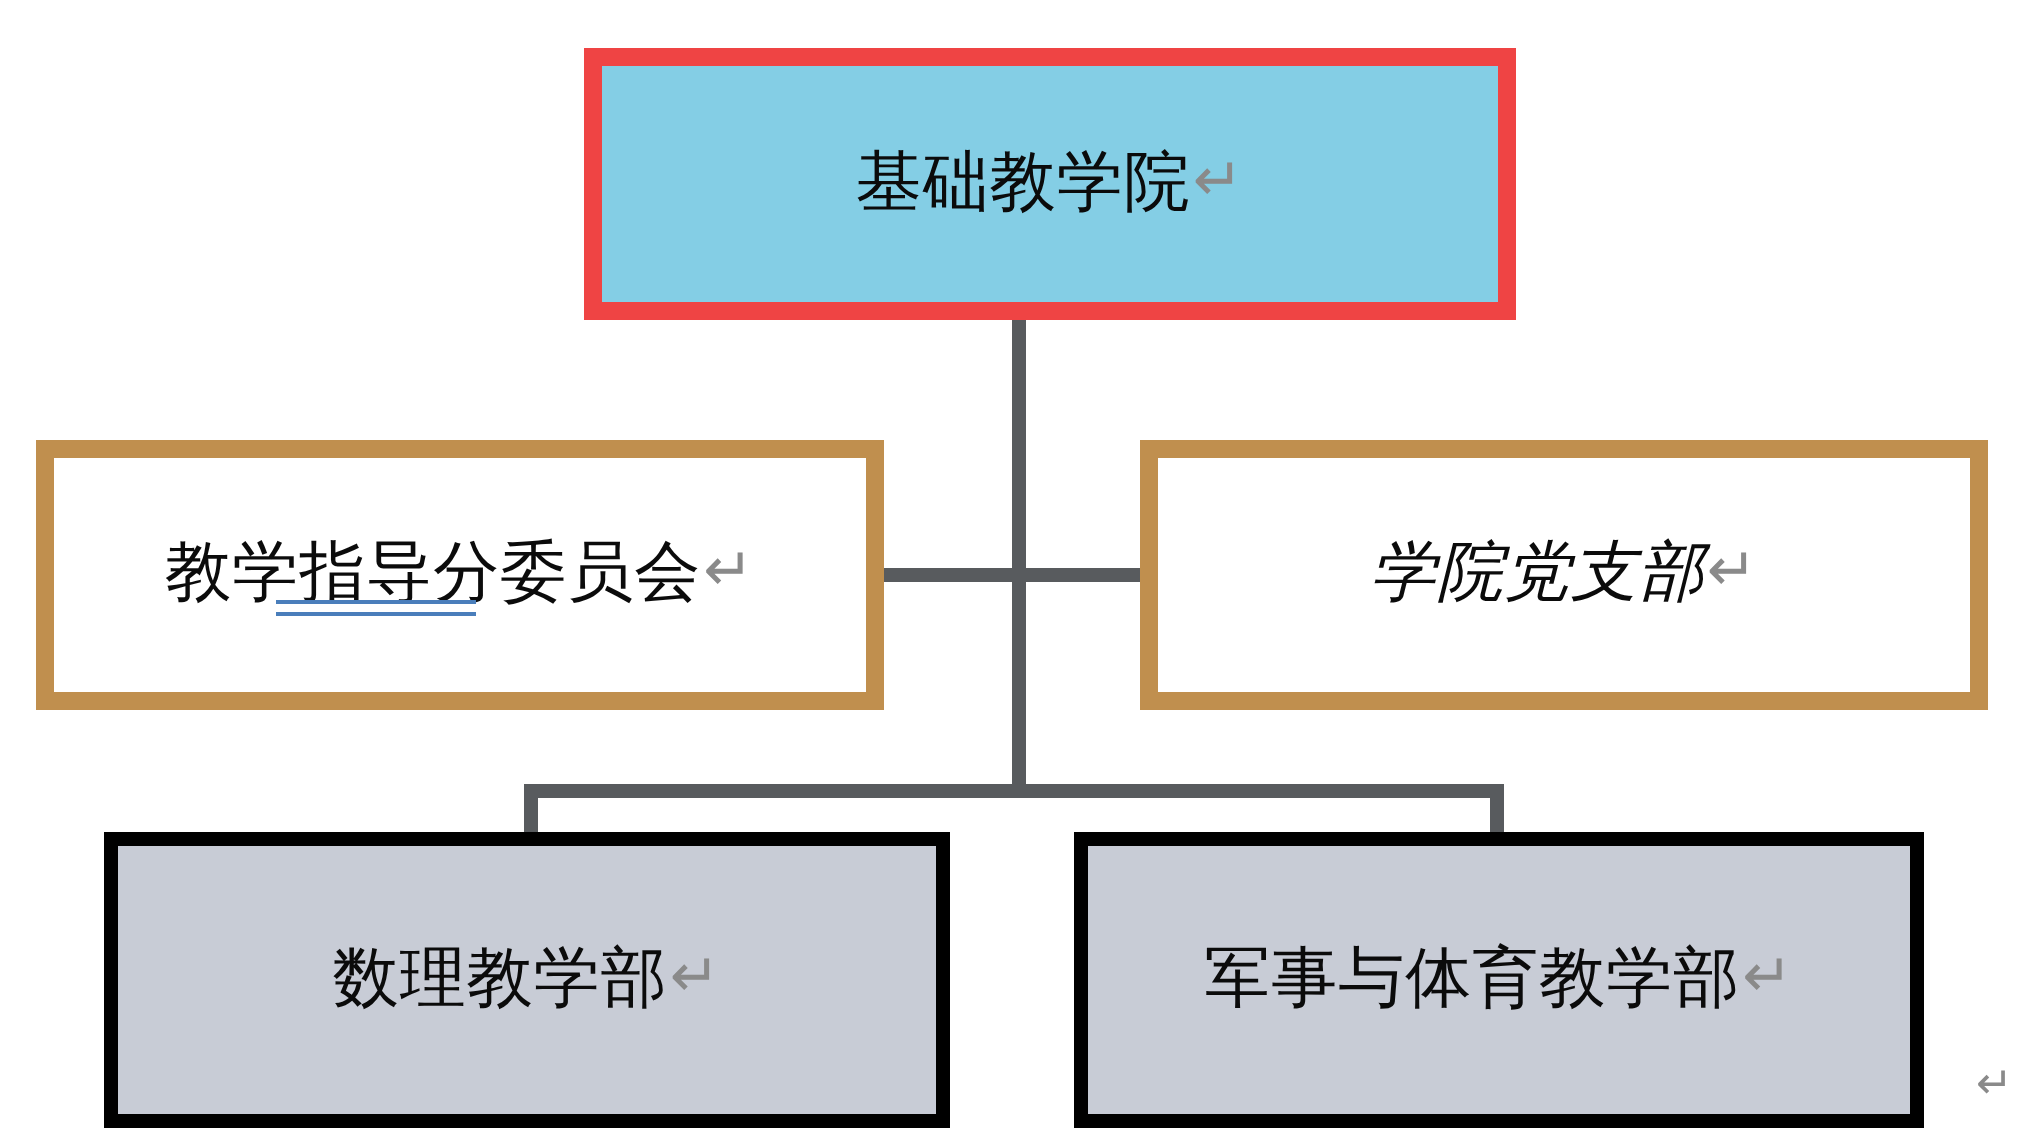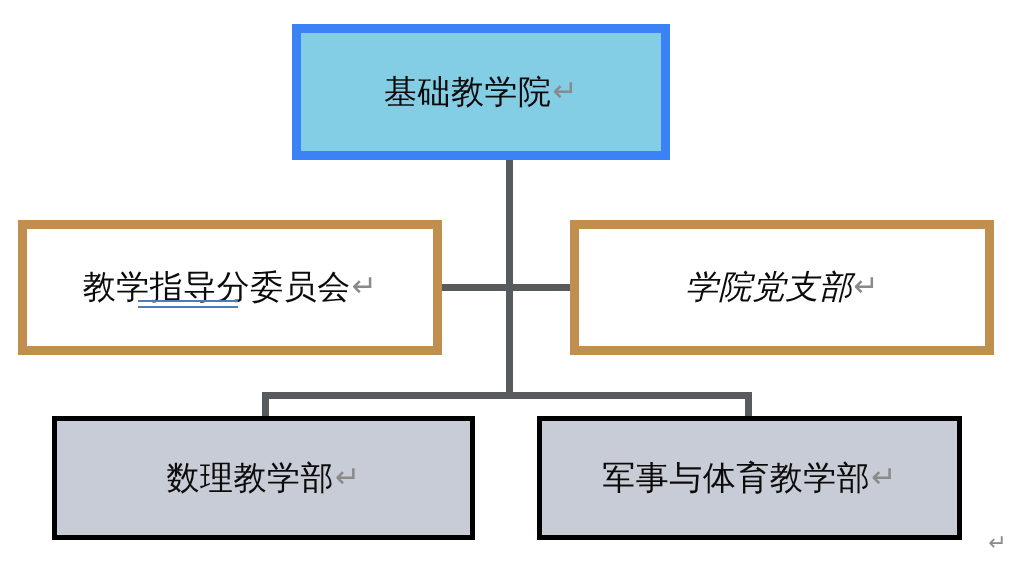--- a/index.html
+++ b/index.html
@@ -35,41 +35,41 @@
     color: #0b0b0b;
     white-space: nowrap;
     letter-spacing: 0.5px;
     position: relative;
   }
 
   
   .node-root {
     left: 292px;
     top: 24px;
-    width: 378px;
+    width: 466px;
     height: 136px;
     background: #84cee5;
-    border: 9px solid #3b82f6;
+    border: 9px solid #ef4444;
   }
 
   
   .node-gold {
     background: #ffffff;
     border: 9px solid #c08f4e;
     height: 135px;
     top: 220px;
   }
   .node-committee { left: 18px;  width: 424px; }
   .node-party     { left: 570px; width: 424px; font-style: italic; }
 
   
   .node-grey {
     background: #c8ccd6;
-    border: 5px solid #000000;
-    height: 124px;
+    border: 7px solid #000000;
+    height: 148px;
     top: 416px;
   }
   .node-math  { left: 52px;  width: 423px; }
   .node-sport { left: 537px; width: 425px; }
 
   
   .line {
     position: absolute;
     background: #585b5e;
     z-index: 1;

